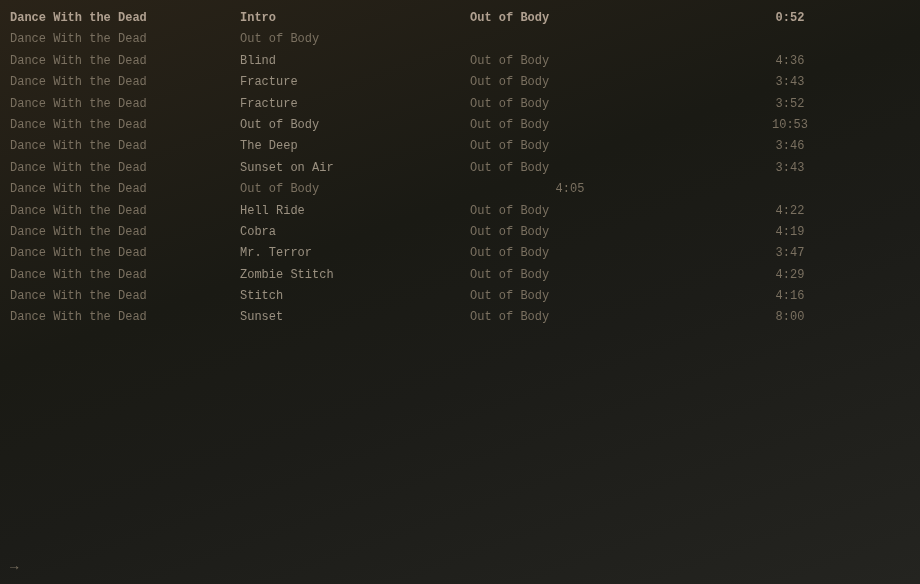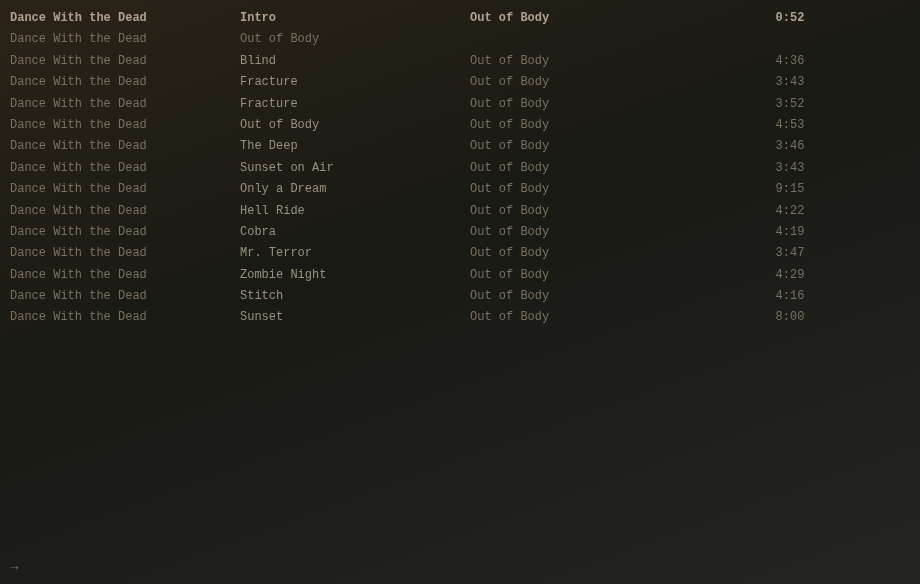--- a/index.html
+++ b/index.html
@@ -98,39 +98,38 @@
     <div class="track-row">
       <span class="artist">Dance With the Dead</span>
       <span class="title">Fracture</span>
       <span class="album">Out of Body</span>
       <span class="duration">3:52</span>
     </div>
     <div class="track-row">
       <span class="artist">Dance With the Dead</span>
       <span class="title">Out of Body</span>
       <span class="album">Out of Body</span>
-      <span class="duration">4:53</span>
+      <span class="duration">10:53</span>
     </div>
     <div class="track-row">
       <span class="artist">Dance With the Dead</span>
       <span class="title">The Deep</span>
       <span class="album">Out of Body</span>
       <span class="duration">3:46</span>
     </div>
     <div class="track-row">
       <span class="artist">Dance With the Dead</span>
       <span class="title">Sunset on Air</span>
       <span class="album">Out of Body</span>
       <span class="duration">3:43</span>
     </div>
     <div class="track-row">
       <span class="artist">Dance With the Dead</span>
-      <span class="title">Only a Dream</span>
       <span class="album">Out of Body</span>
-      <span class="duration">9:15</span>
+      <span class="duration">4:05</span>
     </div>
     <div class="track-row">
       <span class="artist">Dance With the Dead</span>
       <span class="title">Hell Ride</span>
       <span class="album">Out of Body</span>
       <span class="duration">4:22</span>
     </div>
     <div class="track-row">
       <span class="artist">Dance With the Dead</span>
       <span class="title">Cobra</span>
@@ -138,21 +137,21 @@
       <span class="duration">4:19</span>
     </div>
     <div class="track-row">
       <span class="artist">Dance With the Dead</span>
       <span class="title">Mr. Terror</span>
       <span class="album">Out of Body</span>
       <span class="duration">3:47</span>
     </div>
     <div class="track-row">
       <span class="artist">Dance With the Dead</span>
-      <span class="title">Zombie Night</span>
+      <span class="title">Zombie Stitch</span>
       <span class="album">Out of Body</span>
       <span class="duration">4:29</span>
     </div>
     <div class="track-row">
       <span class="artist">Dance With the Dead</span>
       <span class="title">Stitch</span>
       <span class="album">Out of Body</span>
       <span class="duration">4:16</span>
     </div>
     <div class="track-row">

